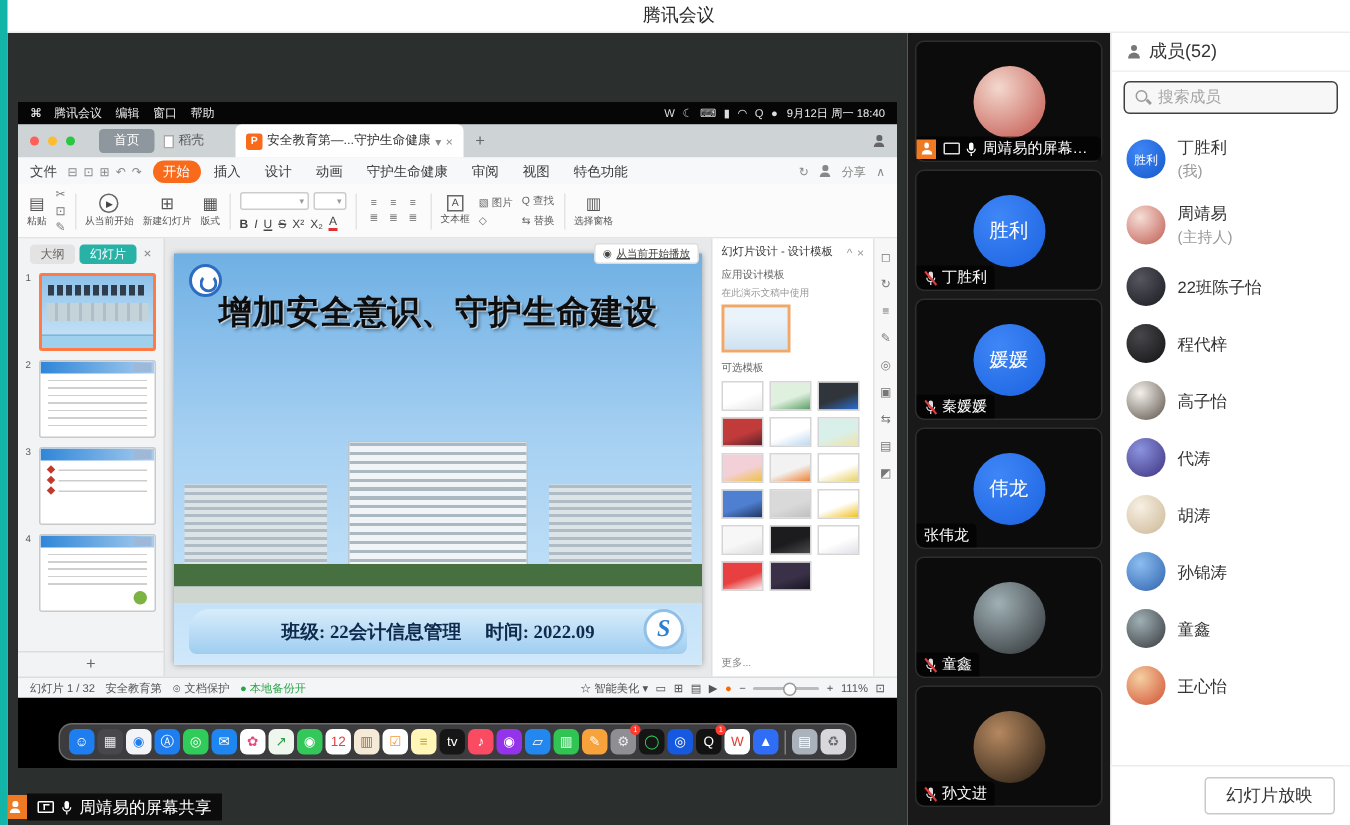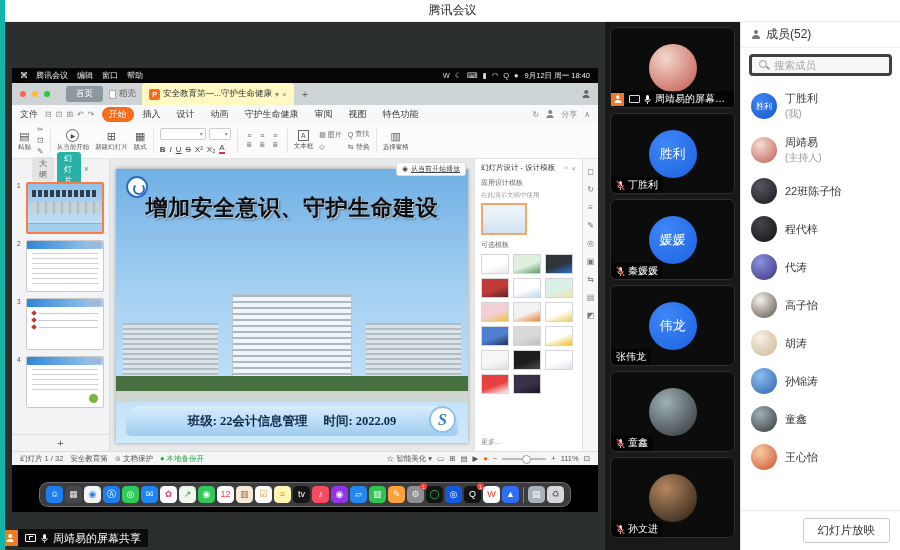--- a/index.html
+++ b/index.html
@@ -23,21 +23,21 @@
 .mb-time { font-size:7.5px; color:#eee; white-space:nowrap; }
 
 
 .wps { height:382px; background:#f7f8f9; display:flex; flex-direction:column; }
 .wps-tabbar { height:22px; background:#ced3d6; display:flex; align-items:center; padding:0 8px; gap:6px; }
 .tl { width:6px; height:6px; border-radius:50%; display:inline-block; }
 .tl.r{background:#ff5f57}.tl.y{background:#febc2e}.tl.g{background:#28c840}
 .tab-home { margin-left:10px; background:#8e979e; color:#fff; font-size:8.5px; padding:2px 10px; border-radius:3px; }
 .tab-docer { display:flex; align-items:center; gap:3px; font-size:8.5px; color:#555; }
 .docer-ico { width:7px; height:9px; background:#fff; border:1px solid #aaa; display:inline-block; }
-.tab-doc { height:100%; background:#fef9c3; border-radius:4px 4px 0 0; display:flex; align-items:center; gap:3px; padding:0 7px; }
+.tab-doc { height:100%; background:#ffffff; border-radius:4px 4px 0 0; display:flex; align-items:center; gap:3px; padding:0 7px;margin-left:15px; }
 .doc-badge { width:11px; height:11px; background:#f96a1b; color:#fff; font-size:7px; font-weight:bold; border-radius:2px; display:flex; align-items:center; justify-content:center; }
 .doc-title { font-size:8.5px; color:#333; max-width:118px; white-space:nowrap; overflow:hidden; text-overflow:ellipsis; }
 .tab-x,.tab-pin { font-size:8px; color:#888; }
 .tab-add { font-size:11px; color:#666; margin-left:2px; }
 .tabbar-right { margin-left:auto; display:flex; align-items:center; gap:4px; color:#555; }
 
 .menurow { height:18px; background:#f7f8f9; display:flex; align-items:center; padding:0 8px; gap:7px; font-size:9px; color:#444; }
 .quick { display:flex; gap:4px; color:#888; font-size:8px; }
 .rtabs { display:flex; gap:2px; align-items:center; }
 .rtab { padding:1px 7px; border-radius:9px; font-size:9px; color:#3a3a3a; white-space:nowrap; }
@@ -59,21 +59,21 @@
 .fc-a { border-bottom:2px solid #d33; line-height:9px; }
 .aligns { display:grid; grid-template-columns:repeat(3,11px); gap:2px; font-size:7px; color:#666; text-align:center; }
 .tbx-ico { border:1px solid #666; font-size:7px; line-height:9px; padding:0 2px; color:#555; }
 .tb-minicol { display:flex; flex-direction:column; gap:3px; font-size:7px; color:#666; }
 .tb-minicol .row { display:flex; gap:2px; align-items:center; white-space:nowrap; }
 
 .wps-content { flex:1; display:flex; background:#e7e9ea; min-height:0; }
 
 
 .slides-panel { width:98px; background:#f2f3f4; border-right:1px solid #ddd; display:flex; flex-direction:column; }
-.sp-tabs { height:20px; display:flex; align-items:center; gap:3px; padding:0 20px; }
+.sp-tabs { height:20px; display:flex; align-items:center; gap:3px; padding:0 8px;text-align:center; }
 .sp-pill { font-size:8px; padding:1px 7px; border-radius:3px; }
 .sp-pill.outline { background:#e3e3e3; color:#666; }
 .sp-pill.slides { background:#28b2a6; color:#fff; }
 .sp-x { margin-left:auto; font-size:9px; color:#888; }
 .sp-thumbs { flex:1; padding:3px 5px; overflow:hidden; }
 .thumb-row { display:flex; gap:2px; margin-bottom:6px; }
 .thumb-num { font-size:6.5px; color:#555; width:7px; }
 .sthumb { flex:1; height:52px; background:#fff; border:1px solid #c9c9c9; border-radius:2px; overflow:hidden; display:flex; flex-direction:column; }
 .sthumb.sel { border:2px solid #ff7a45; }
 .t1 { background:linear-gradient(180deg,#8fc2ea,#cde6f8); }
@@ -167,21 +167,21 @@
 .tile-name { color:#fff; font-size:10px; white-space:nowrap; overflow:hidden; text-overflow:ellipsis; }
 .tile-label .mic { flex:0 0 auto; }
 .tile-label > :first-child { margin-left:0; }
 .tile-label > .mic:first-child, .tile-label > .tile-name:first-child { margin-left:5px; }
 
 
 .members { position:absolute; left:740px; top:22px; width:160px; height:528px; background:#fff; border-left:1px solid #e2e2e2; display:flex; flex-direction:column; }
 .m-head { height:26px; display:flex; align-items:center; gap:5px; padding:0 10px; color:#333; border-bottom:1px solid #f0f0f0; }
 .m-head .person-ico { color:#777; }
 .m-title { font-size:12px; font-weight:normal; }
-.m-search { margin:6px 8px; height:22px; background:#f7f7f8; border:3px solid #404040; border-radius:4px; display:flex; align-items:center; gap:5px; padding:0 7px; }
+.m-search { margin:6px 8px; height:22px; background:#f7f7f8; border:1px solid #404040; border-radius:4px; display:flex; align-items:center; gap:5px; padding:0 7px; }
 .search-ico { position:relative; width:10px; height:10px; flex:0 0 auto; }
 .search-ico:before { content:''; position:absolute; left:0; top:0; width:6px; height:6px; border:1.5px solid #9a9a9a; border-radius:50%; }
 .search-ico:after { content:''; position:absolute; left:6.5px; top:7px; width:4px; height:1.5px; background:#9a9a9a; transform:rotate(45deg); }
 .m-search input { flex:1; border:none; outline:none; background:transparent; font-size:10.5px; color:#333; font-family:"Liberation Sans",sans-serif; }
 .m-search input::placeholder { color:#a5a5a5; }
 .m-list { flex:1; overflow:hidden; padding:2px 0; }
 .mrow { display:flex; align-items:center; gap:8px; padding:0 10px; height:38px; }
 .mrow.has-sub { height:44px; }
 .mavatar { width:26px; height:26px; border-radius:50%; background:radial-gradient(circle at 35% 30%,var(--c1),var(--c2)); display:flex; align-items:center; justify-content:center; flex:0 0 auto; }
 .mav-txt { color:#fff; font-size:8px; }
@@ -843,35 +843,35 @@
         <div class="mavatar" style="--c1: #47474b; --c2: #121214;">
           
         </div>
         <div class="mtext">
           <div class="mname">程代梓</div>
 
         </div>
       </div>
 
       <div class="mrow">
+        <div class="mavatar" style="--c1: #f4f1ec; --c2: #595046;">
+          
+        </div>
+        <div class="mtext">
+          <div class="mname">高子怡</div>
+
+        </div>
+      </div>
+
+      <div class="mrow">
         <div class="mavatar" style="--c1: #8b93de; --c2: #3d3180;">
           
         </div>
         <div class="mtext">
           <div class="mname">代涛</div>
-
-        </div>
-      </div>
-
-      <div class="mrow">
-        <div class="mavatar" style="--c1: #f4f1ec; --c2: #595046;">
-          
-        </div>
-        <div class="mtext">
-          <div class="mname">高子怡</div>
 
         </div>
       </div>
 
       <div class="mrow">
         <div class="mavatar" style="--c1: #f7f0e3; --c2: #cbb694;">
           
         </div>
         <div class="mtext">
           <div class="mname">胡涛</div>

